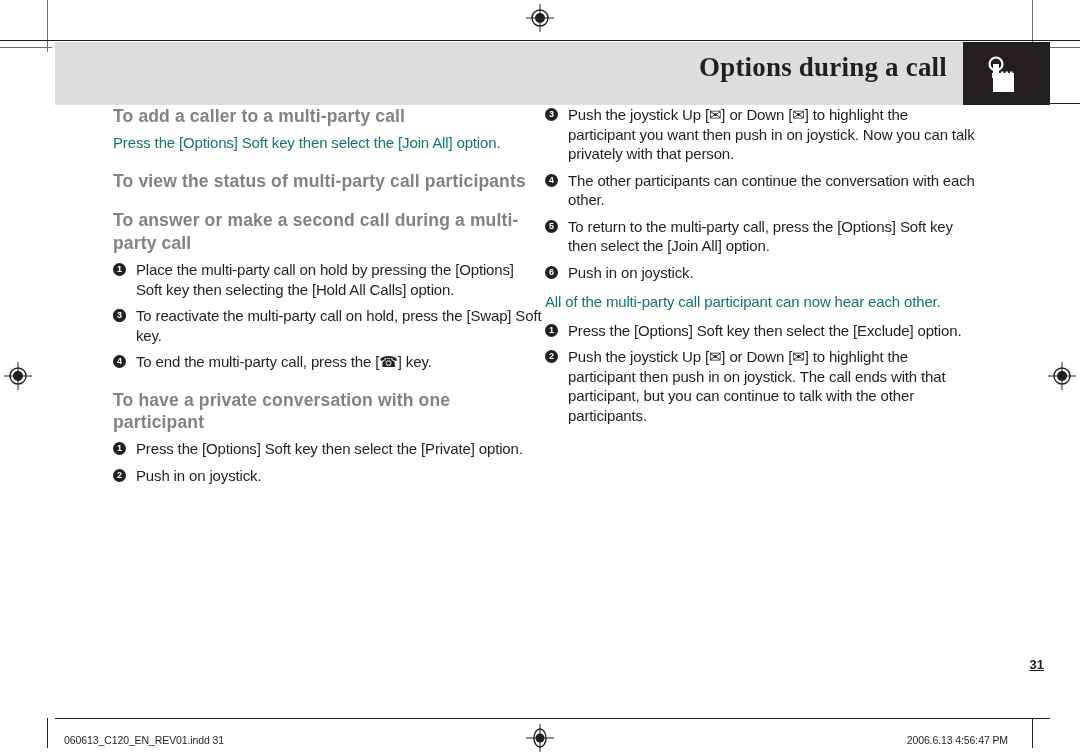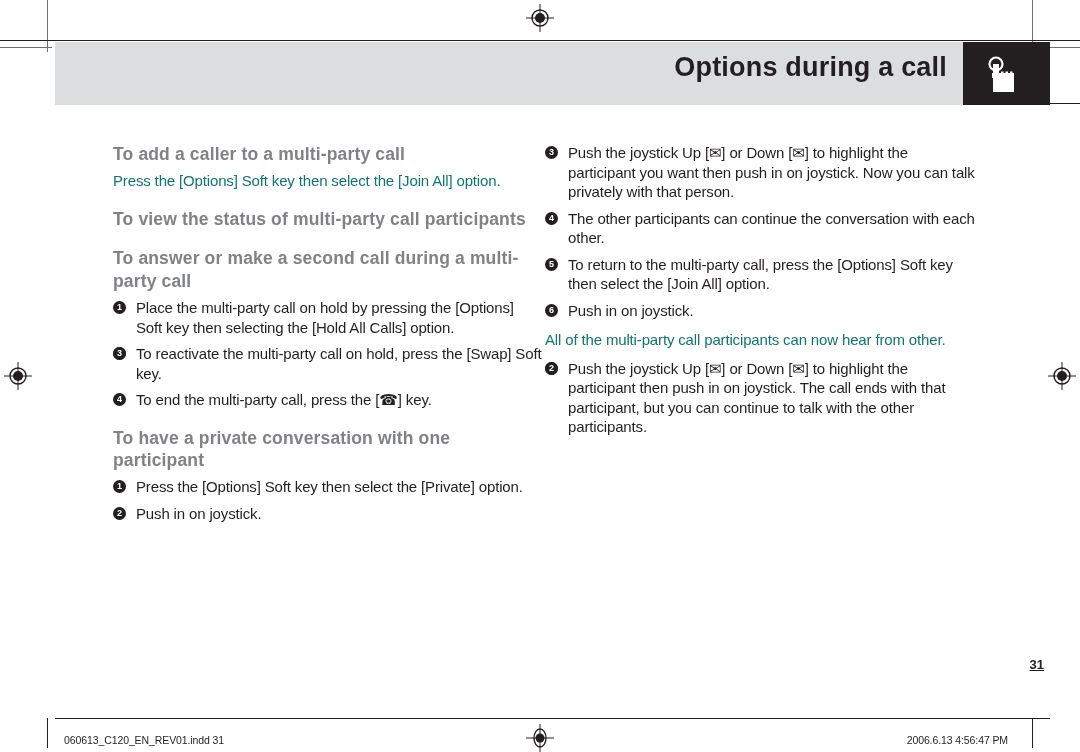--- a/index.html
+++ b/index.html
@@ -29,21 +29,21 @@
   
   .header-band {
     position: absolute;
     left: 0; top: 0;
     width: 995px; height: 63px;
     background: #dcdddf;
   }
   .header-title {
     position: absolute;
     right: 103px; top: 10px;
-    font-family: Liberation Sans, sans-serif;
+    font-family: Liberation Serif, serif;
     font-weight: bold;
     font-size: 27px;
     color: #231f20;
     letter-spacing: 0.2px;
     white-space: nowrap;
   }
   .header-icon-box {
     position: absolute;
     right: 0; top: 0;
     width: 87px; height: 63px;
@@ -62,21 +62,21 @@
     position: absolute;
     right: -30px; top: 61px;
     width: 30px; height: 1px;
     background: #231f20;
   }
 
   
   .columns {
     position: absolute;
     left: 0; top: 63px;
-    width: 995px; height: 605px; margin-top: 38px;
+    width: 995px; height: 605px;
   }
   .col { position: absolute; top: 0; width: 430px; }
   .col-left  { left: 58px; }
   .col-right { left: 490px; }
 
   h2.sec-head {
     margin: 0 0 6px 0;
     font-size: 17.5px;
     font-weight: bold;
     line-height: 1.28;
@@ -255,25 +255,26 @@
         <li>
           <span class="num-bullet">5</span>
           <span>To return to the multi-party call, press the [Options] Soft key then select the [Join All] option.</span>
         </li>
         <li>
           <span class="num-bullet">6</span>
           <span>Push in on joystick.</span>
         </li>
       </ol>
 
-      <p class="body-text">All of the multi-party call participants can now hear from other.</p>
+      <p class="body-text">All of the multi-party call participant can now hear each other.</p>
 
       <ol class="steps">
         <li>
           <span class="num-bullet">1</span>
+          <span>Press the [Options] Soft key then select the [Exclude] option.</span>
         </li>
         <li>
           <span class="num-bullet">2</span>
           <span>Push the joystick Up [✉] or Down [✉] to highlight the participant then push in on joystick. The call ends with that participant, but you can continue to talk with the other participants.</span>
         </li>
       </ol>
 
     </div>
   </div>
 

